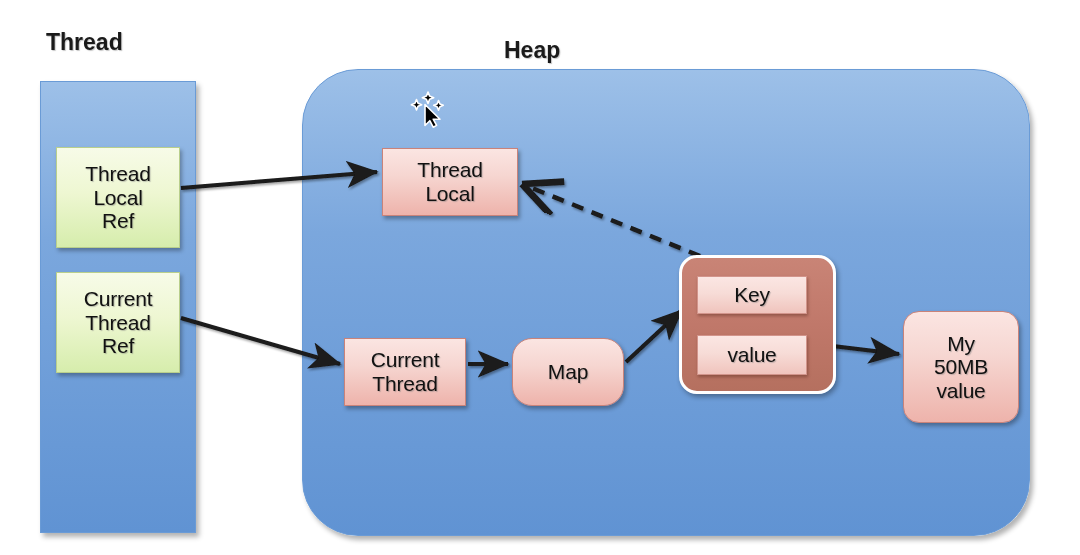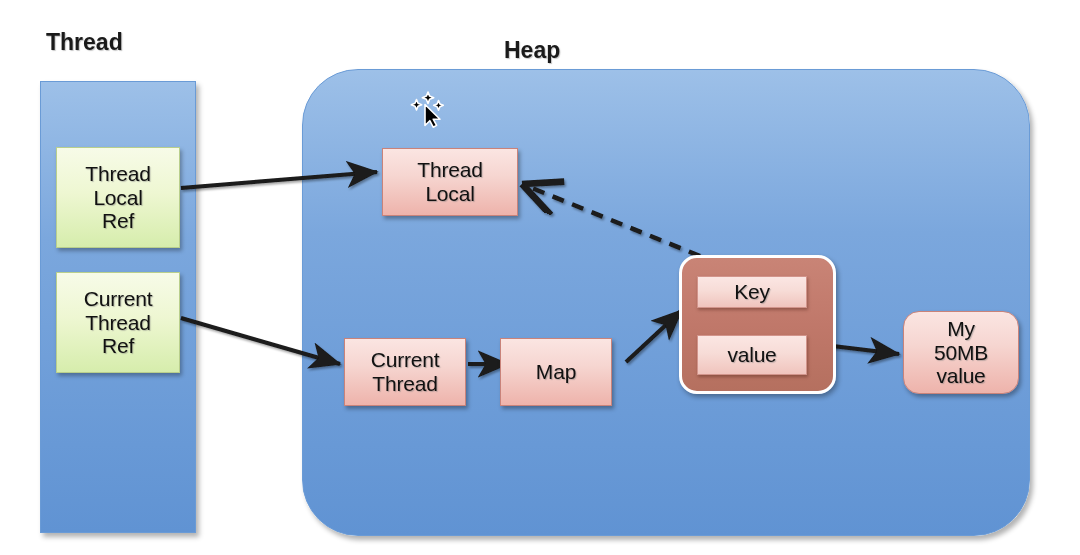--- a/index.html
+++ b/index.html
@@ -107,28 +107,28 @@
     font-size: 21px;
     text-shadow: 1px 1px 2px rgba(80,30,20,0.75);
   }
 
   
   #box-thread-local-ref  { left: 56px;  top: 139px; width: 124px; height: 101px; }
   #box-current-thread-ref{ left: 56px;  top: 264px; width: 124px; height: 101px; }
 
   #box-thread-local      { left: 382px; top: 140px; width: 136px; height: 68px; }
   #box-current-thread    { left: 344px; top: 330px; width: 122px; height: 68px; }
-  #box-map               { left: 500px; top: 330px; width: 112px; height: 68px; }
+  #box-map               { left: 512px; top: 330px; width: 112px; height: 68px; border-radius: 20px; }
 
   #entry-container       { left: 679px; top: 247px; width: 157px; height: 139px; }
-  #box-key               { left: 697px; top: 268px; width: 110px; height: 32px; }
+  #box-key               { left: 697px; top: 268px; width: 110px; height: 38px; }
   #box-value             { left: 697px; top: 327px; width: 110px; height: 40px; }
   #box-entry-label       { left: 679px; top: 403px; width: 157px; height: 36px; }
 
-  #box-my-value          { left: 903px; top: 303px; width: 116px; height: 83px; }
+  #box-my-value          { left: 903px; top: 303px; width: 116px; height: 112px; }
 
   
   #arrow-layer {
     position: absolute;
     left: 0; top: 0;
     width: 1080px; height: 555px;
     pointer-events: none;
   }
 
   

